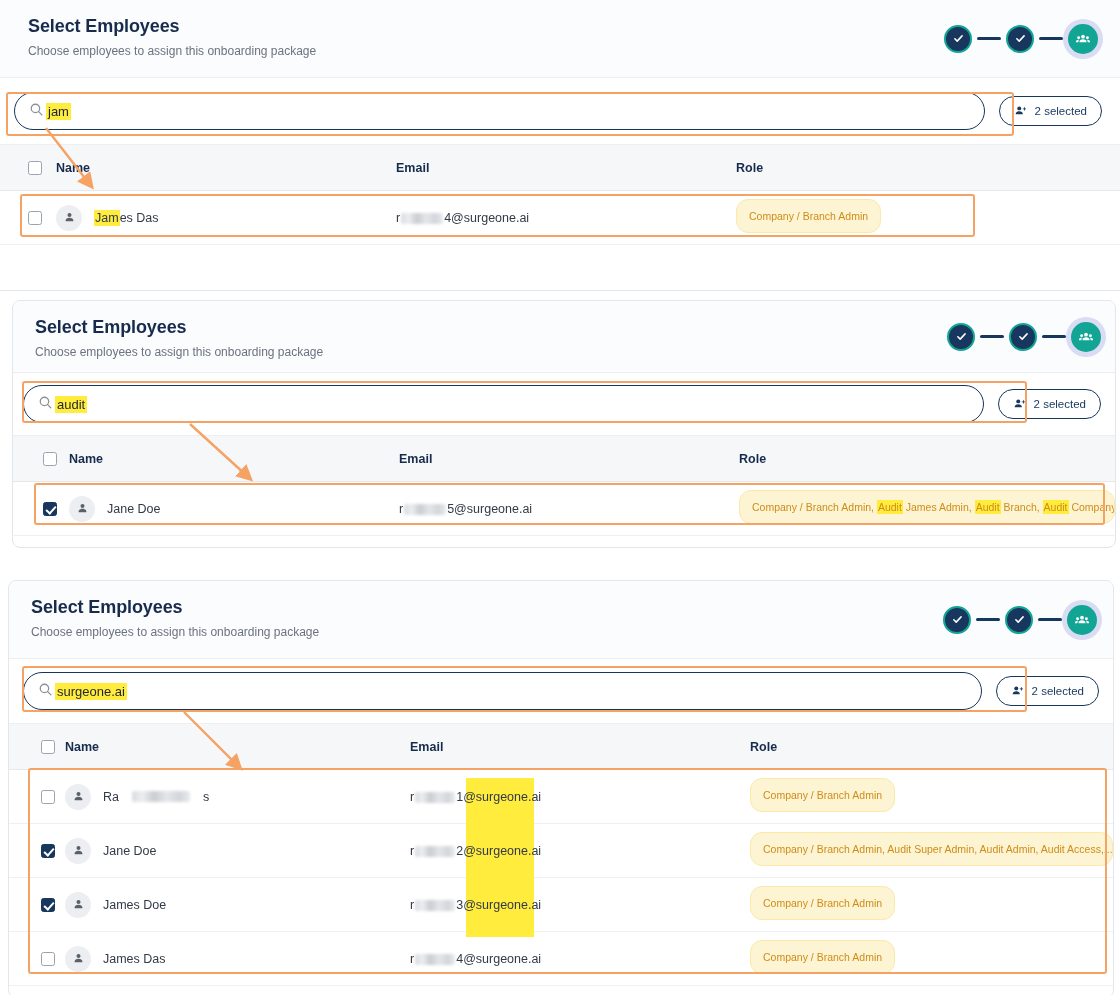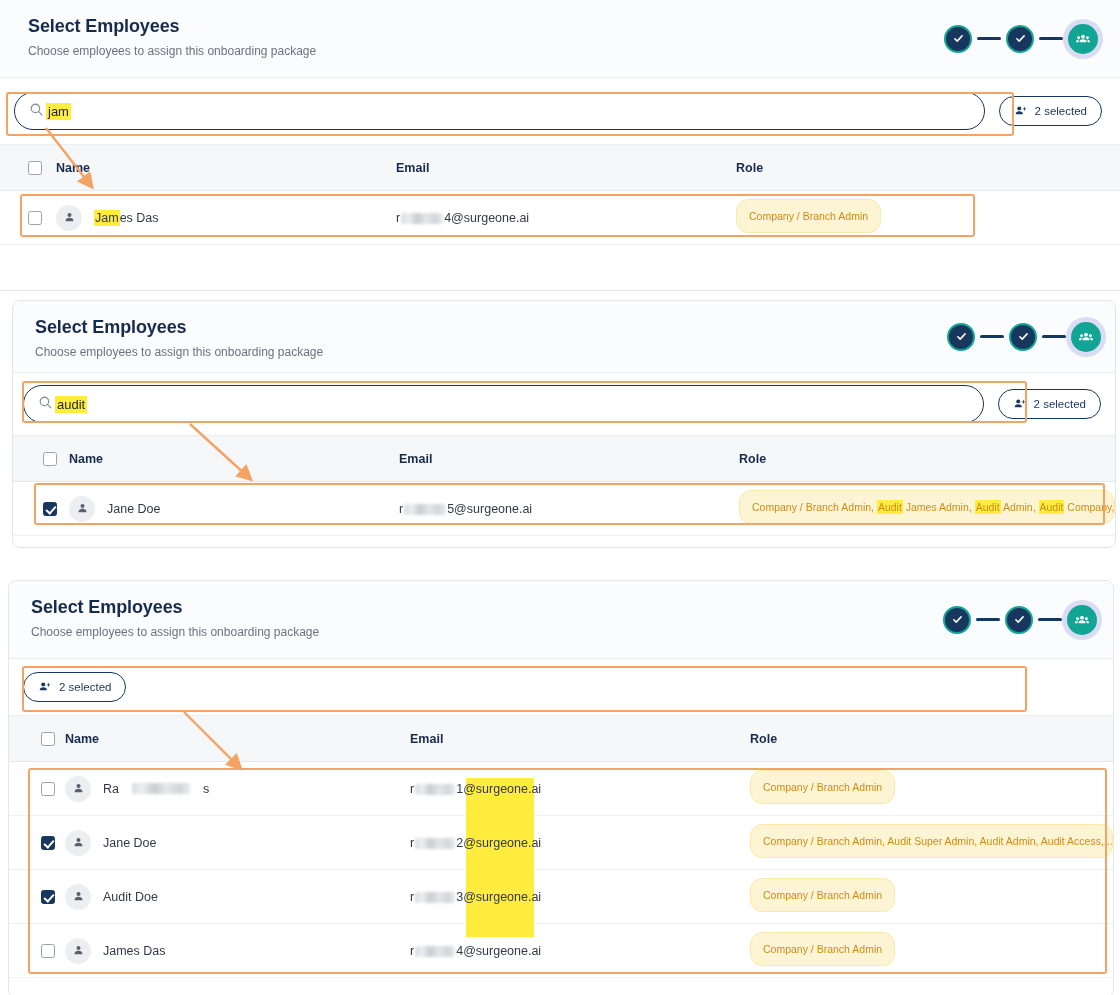--- a/index.html
+++ b/index.html
@@ -340,21 +340,21 @@
                     <path d="M12 12.6c-4 0-7 2.1-7 4.6v1.6h14v-1.6c0-2.5-3-4.6-7-4.6z"></path>
                   </svg>
               </span>
               <span>Jane Doe</span>
             </span>
           </td>
           <td class="c-mail">
             <span>r</span><span class="blur" style="width:42px;"></span><span>5@surgeone.ai</span>
           </td>
           <td class="c-role">
-            <span class="badge"><span id="p2roles"><span>Company / Branch Admin, </span><span class="hl">Audit</span><span> James Admin, </span><span class="hl">Audit</span><span> Admin, </span><span class="hl">Audit</span><span> Company,...</span></span></span>
+            <span class="badge"><span id="p2roles"><span>Company / Branch Admin, </span><span class="hl">Audit</span><span> James Admin, </span><span class="hl">Audit</span><span> Branch, </span><span class="hl">Audit</span><span> Company,...</span></span></span>
           </td>
         </tr>
       </tbody>
     </table>
   </div>
 
   <div class="ann" style="left:22px; top:381px; width:1005px; height:42px;"></div>
   <div class="ann" style="left:34px; top:483px; width:1071px; height:42px;"></div>
   <svg class="arrow" style="left:186px; top:418px; width:90px; height:80px;">
     <defs>
@@ -389,20 +389,29 @@
               <circle cx="18.6" cy="10" r="2.2"></circle>
             <path d="M12 12.2c-3 0-5.2 1.5-5.2 3.3v1.3h10.4v-1.3c0-1.8-2.2-3.3-5.2-3.3z"></path>
             <path d="M5.4 13c-2.2 0-3.9 1.1-3.9 2.4v1.4h3.6v-1.3c0-.9.4-1.8 1.2-2.4-.3-.1-.6-.1-.9-.1z"></path>
             <path d="M18.6 13c-.3 0-.6 0-.9.1.8.6 1.2 1.5 1.2 2.4v1.3h3.6v-1.4c0-1.3-1.7-2.4-3.9-2.4z"></path>
           </svg>
         </div>
       </div>
     </div>
 
     <div class="search-row" style="padding:13px 14px 13px 14px;">
+      <div class="search-box">
+        <span class="mag">
+          <svg width="15" height="15" viewBox="0 0 20 20" fill="none">
+              <circle cx="8.6" cy="8.6" r="5.6" stroke="#8a9099" stroke-width="1.7"></circle>
+              <path d="M12.8 12.8 L17.2 17.2" stroke="#8a9099" stroke-width="1.7" stroke-linecap="round"></path>
+            </svg>
+        </span>
+        <span class="sv">surgeone.ai</span>
+      </div>
       <div class="sel-btn">
         <svg width="14" height="14" viewBox="0 0 24 24" fill="#17375e">
           <circle cx="9" cy="7.5" r="3.4"></circle>
             <path d="M9 12.4c-3.4 0-6 1.8-6 3.9v1.4h12v-1.4c0-2.1-2.6-3.9-6-3.9z"></path>
           <path d="M18.6 5.4h-1.5v2.1H15v1.5h2.1v2.1h1.5V9h2.1V7.5h-2.1z"></path>
         </svg>
         <span>2 selected</span>
       </div>
     </div>
 
@@ -455,21 +464,21 @@
           <tr>
             <td class="c-chk" style="padding-left:32px !important;"><span class="chk on"></span></td>
             <td class="c-name">
               <span class="namecell">
                 <span class="avatar">
                   <svg width="13" height="13" viewBox="0 0 24 24" fill="#5a616b">
                     <circle cx="12" cy="7.5" r="3.7"></circle>
                     <path d="M12 12.6c-4 0-7 2.1-7 4.6v1.6h14v-1.6c0-2.5-3-4.6-7-4.6z"></path>
                   </svg>
                 </span>
-                <span>Audit Doe</span>
+                <span>James Doe</span>
               </span>
             </td>
             <td class="c-mail"><span>r</span><span class="blur" style="width:40px;"></span><span>3</span><span style="position:relative;z-index:7;">@surgeone.ai</span></td>
             <td class="c-role"><span class="badge">Company / Branch Admin</span></td>
           </tr>
           <tr>
             <td class="c-chk" style="padding-left:32px !important;"><span class="chk"></span></td>
             <td class="c-name">
               <span class="namecell">
                 <span class="avatar">

